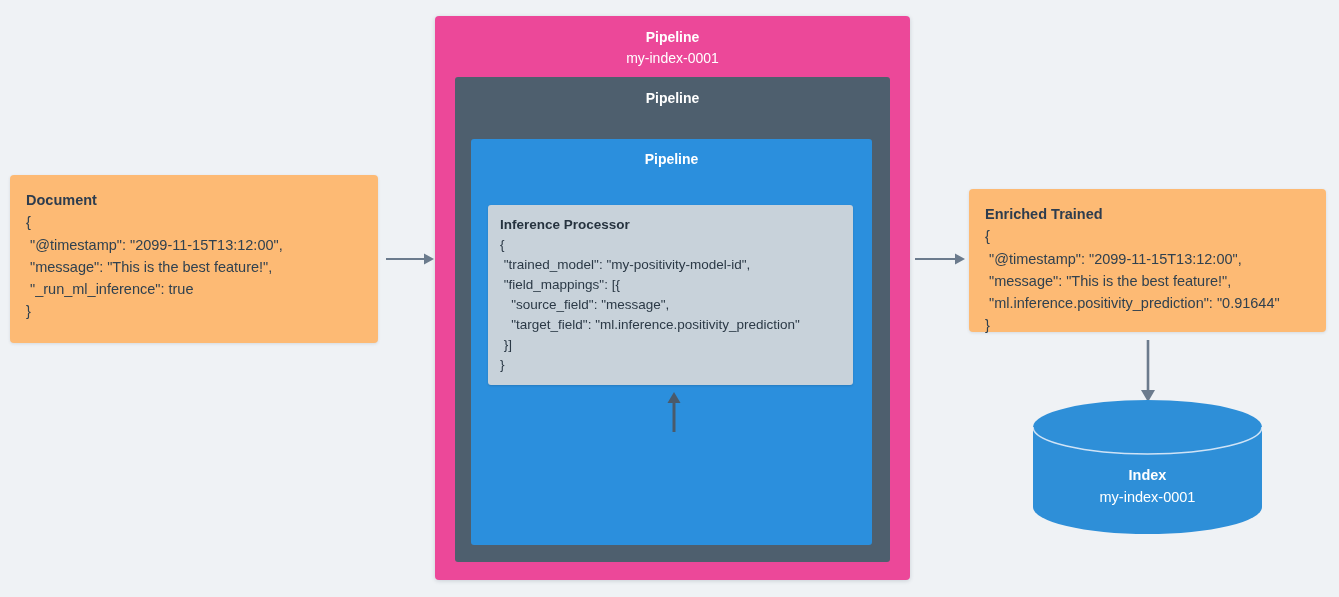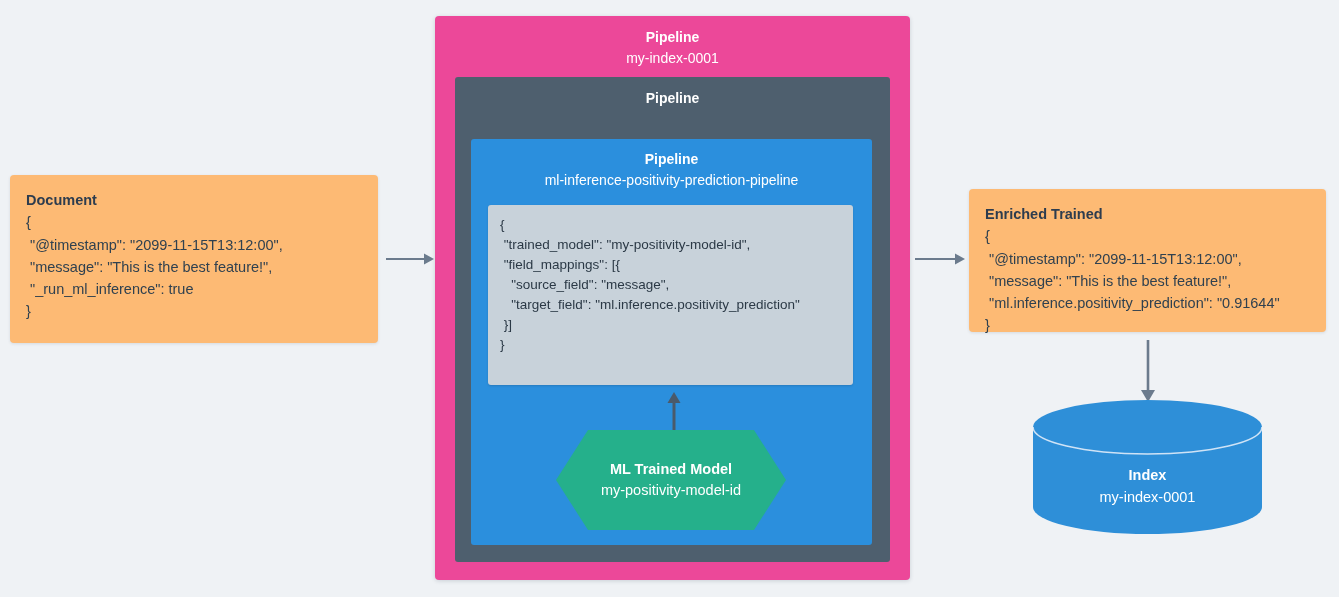--- a/index.html
+++ b/index.html
@@ -208,47 +208,38 @@
     <div class="pipe-mid">
 
       <div class="pipe-head" style="top:11px;">
         <span class="ph-title">Pipeline</span>
       </div>
 
       <div class="pipe-inner">
 
         <div class="pipe-head" style="top:10px;">
           <span class="ph-title">Pipeline</span>
-          <span class="ph-sub">ml-inference-positivity-prediction-pipeline</span>
         </div>
 
         <div class="proc-box">
+          <div class="proc-title">Inference Processor</div>
           <div class="proc-line">{</div>
           <div class="proc-line"> "trained_model": "my-positivity-model-id",</div>
           <div class="proc-line"> "field_mappings": [{</div>
           <div class="proc-line">   "source_field": "message",</div>
           <div class="proc-line">   "target_field": "ml.inference.positivity_prediction"</div>
           <div class="proc-line"> }]</div>
           <div class="proc-line">}</div>
         </div>
 
         <svg class="arrow-svg" style="left:192px; top:253px;" width="22" height="40" viewBox="0 0 22 40">
           <line x1="11" y1="40" x2="11" y2="10" stroke="#4a5a6b" stroke-width="3"></line>
           <polygon points="4.5,11 11,0 17.5,11" fill="#4a5a6b"></polygon>
         </svg>
 
-        <div class="hex-wrap">
-          <svg class="hex-svg" width="230" height="100" viewBox="0 0 230 100">
-            <polygon points="32,0 198,0 230,50 198,100 32,100 0,50" fill="#25b08b" stroke="none" stroke-linejoin="round"></polygon>
-          </svg>
-          <div class="hex-label">
-            <span class="hex-title">ML Trained Model</span>
-            <span class="hex-sub">my-positivity-model-id</span>
-          </div>
-        </div>
 
       </div>
     </div>
   </div>
 
   <svg class="arrow-svg" style="left:915px; top:248px;" width="50" height="22" viewBox="0 0 50 22">
     <line x1="0" y1="11" x2="40" y2="11" stroke="#6b7b8d" stroke-width="2.2"></line>
     <polygon points="40,5.5 50,11 40,16.5" fill="#6b7b8d"></polygon>
   </svg>
 

